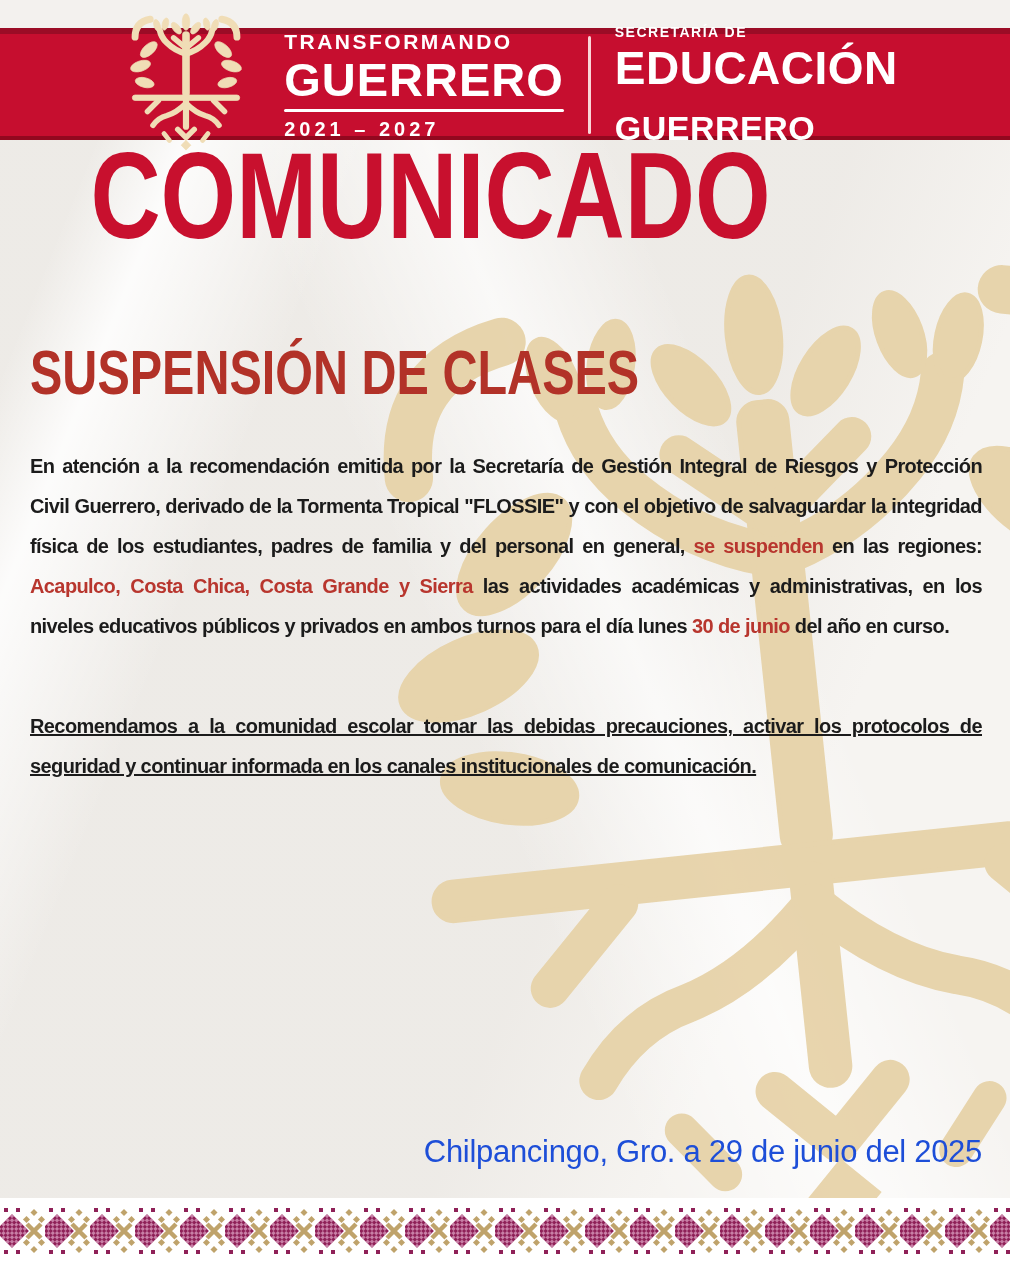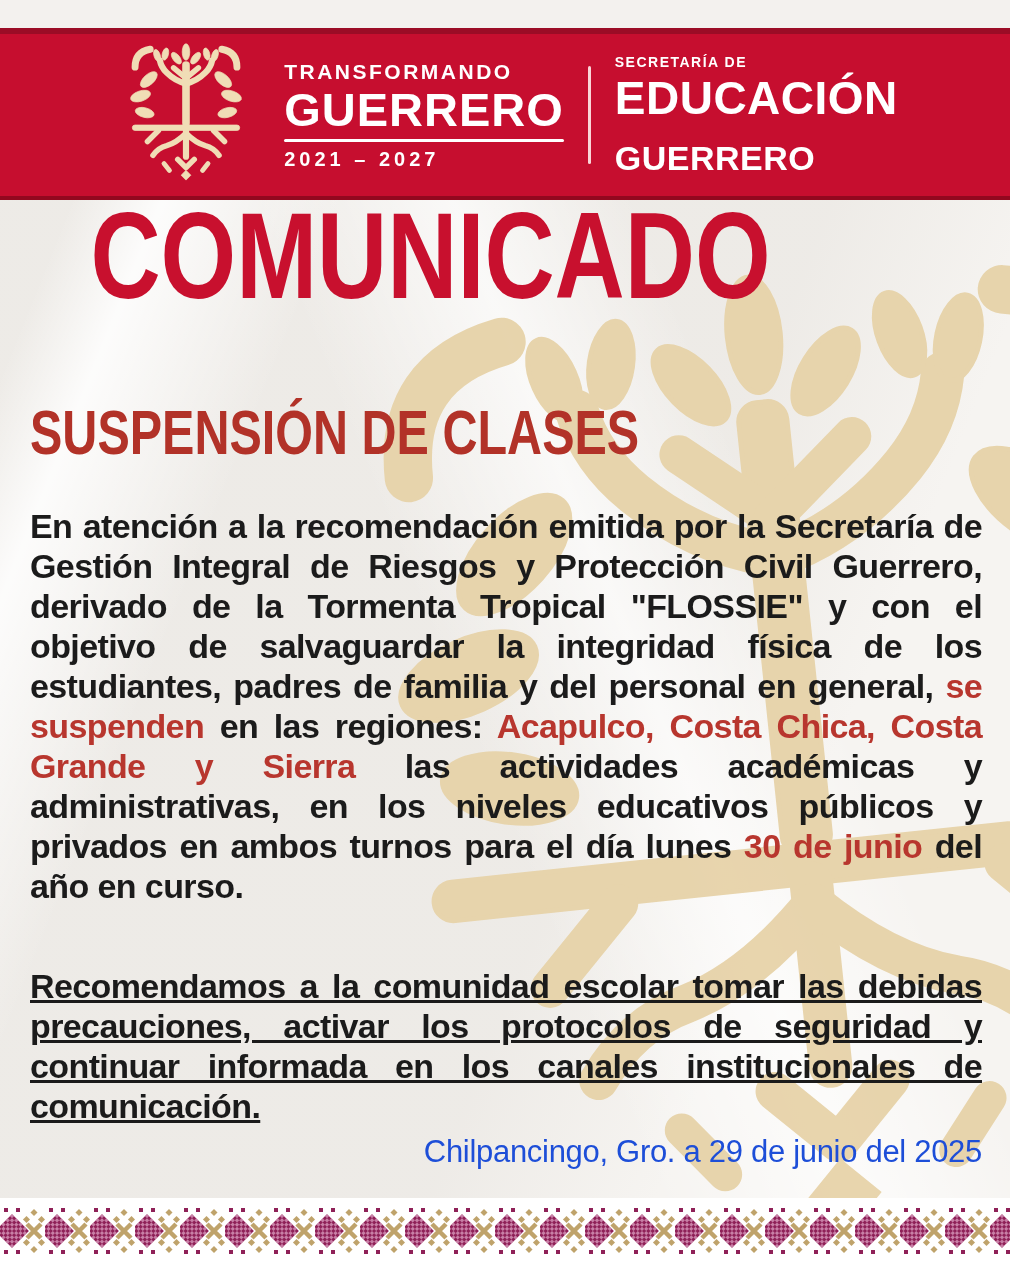--- a/index.html
+++ b/index.html
@@ -25,21 +25,21 @@
   
   .bg-sheen{
     position:absolute;inset:0;z-index:0;pointer-events:none;
     background:
       linear-gradient(112deg, rgba(255,255,255,0) 10%, rgba(255,255,255,.85) 16%, rgba(255,255,255,0) 28%),
       linear-gradient(248deg, rgba(255,255,255,0) 30%, rgba(255,255,255,.7) 42%, rgba(255,255,255,0) 55%),
       linear-gradient(112deg, rgba(222,218,212,.35) 60%, rgba(255,255,255,0) 75%);
   }
   .top-strip{height:28px;background:#f3f1ee;position:relative;z-index:2;}
   .band{
-    position:relative;z-index:2;height:172px;box-sizing:border-box;
+    position:relative;z-index:2;height:112px;box-sizing:border-box;
     background:var(--band-red);
     border-top:6px solid var(--band-red-dark);
     border-bottom:4px solid rgba(140,8,30,.9);
     display:flex;align-items:center;justify-content:center;gap:24px;
   }
   .logo-emblem{width:148px;height:148px;color:var(--logo-cream);flex:0 0 auto;}
   .brand-block{color:#fff;line-height:1;}
   .brand-line1{font-size:21px;font-weight:bold;letter-spacing:2.5px;margin-bottom:4px;}
   .brand-line2{font-size:47px;font-weight:bold;letter-spacing:1px;}
   .brand-rule{height:3px;background:#fff;margin:6px 0 7px;border-radius:2px;}
@@ -58,21 +58,21 @@
     letter-spacing:0;white-space:nowrap;
   }
   .subtitle-wrap{margin:84px 0 0 30px;line-height:1;}
   .subtitle-text{
     display:inline-block;font-size:63px;font-weight:bold;line-height:1;
     color:var(--subtitle-red);transform:scaleX(.77);transform-origin:left center;
     white-space:nowrap;
   }
   .para{
     width:952px;margin:0 auto 0 30px;
-    font-size:34px;font-weight:bold;color:var(--text-black);
+    font-size:20px;font-weight:bold;color:var(--text-black);
     text-align:justify;line-height:40px;letter-spacing:-0.6px;
   }
   .para-1{margin-top:42px;}
   .para-2{margin-top:60px;text-decoration:underline;}
   .para .hl{color:var(--highlight-red);}
   .dateline{
     position:absolute;z-index:2;top:1134px;right:28px;
     font-size:31px;font-weight:normal;color:#1d4ed8;letter-spacing:-0.3px;
   }
   .watermark{

